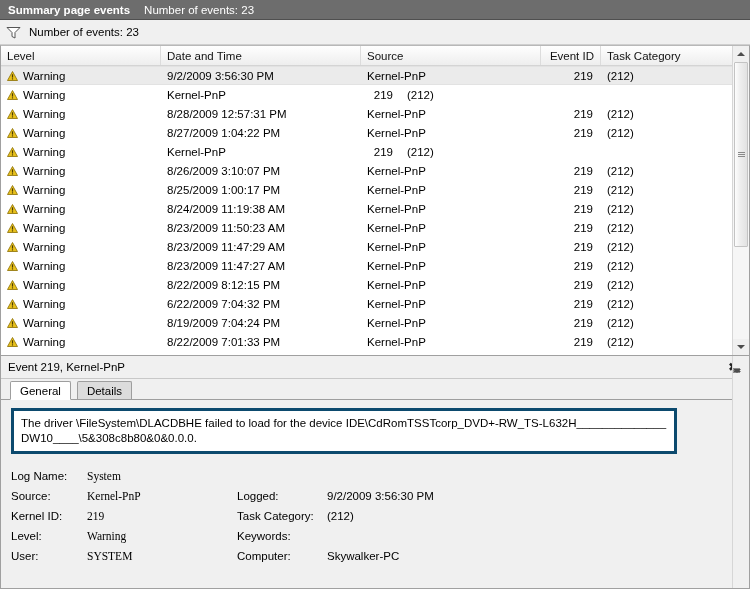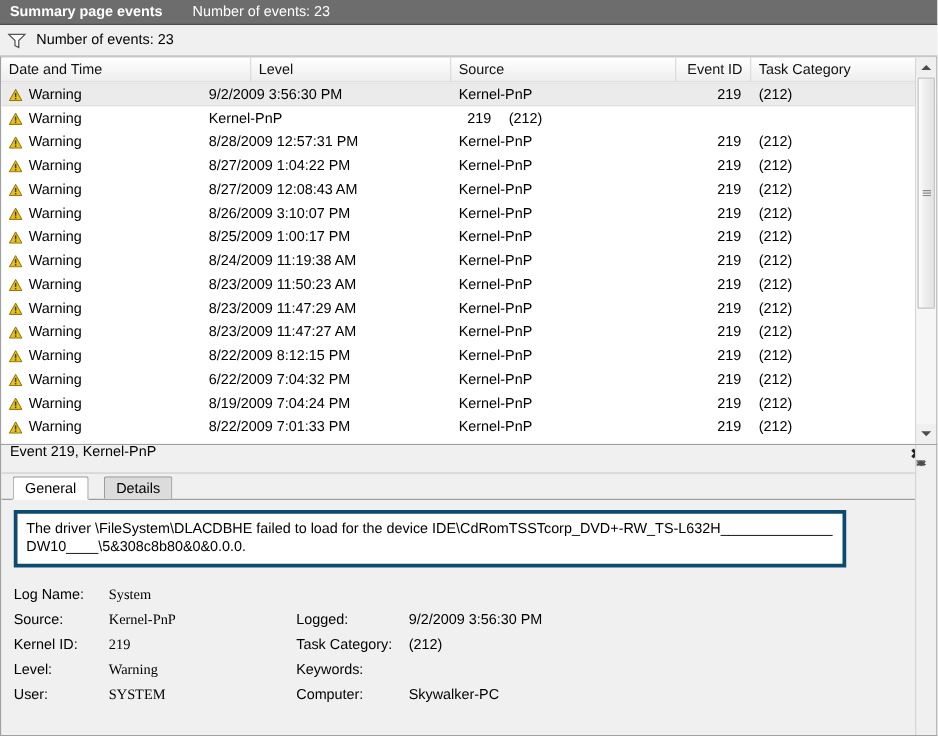--- a/index.html
+++ b/index.html
@@ -7,21 +7,21 @@
     width:750px;height:589px;overflow:hidden;
     font-family:"Liberation Sans","DejaVu Sans",sans-serif;
     font-size:11.5px;color:#000;background:#fff;
     -webkit-font-smoothing:none;
   }
   .app{width:750px;height:589px;display:flex;flex-direction:column;background:#f0f0f0;}
 
   
   .titlebar{
     height:19px;min-height:19px;background:#6d6d6d;color:#fff;
-    display:flex;align-items:center;gap:24px;padding:0 8px;
+    display:flex;align-items:center;gap:14px;padding:0 8px;
     font-size:11.5px;border-bottom:1px solid #4f4f4f;
   }
   .titlebar .t-main{font-weight:bold;}
   .titlebar .t-sub{font-weight:normal;}
 
   
   .filterbar{
     height:24px;min-height:24px;background:#f0f0f0;
     display:flex;align-items:center;padding:0 6px;gap:8px;
     border-bottom:1px solid #cfcfcf;
@@ -87,32 +87,32 @@
   .tri{width:0;height:0;}
   .tri.up{border-left:4px solid transparent;border-right:4px solid transparent;border-bottom:4px solid #4d4d4d;}
   .tri.down{border-left:4px solid transparent;border-right:4px solid transparent;border-top:4px solid #4d4d4d;}
 
   
   .detail{
     flex:1;display:flex;flex-direction:column;background:#f0f0f0;
     border:1px solid #a0a0a0;border-top:none;position:relative;overflow:hidden;
   }
   .detailhead{
-    height:22px;min-height:22px;display:flex;align-items:flex-start;
+    height:22px;min-height:22px;display:flex;align-items:center;
     justify-content:space-between;padding:0 8px 0 7px;
     background:#f0f0f0;border-bottom:1px solid #c8c8c8;
   }
   .detailhead .dh-title{font-size:11.5px;color:#000;}
   .closex{
     font-size:12px;font-weight:bold;color:#222;cursor:pointer;
     line-height:1;padding:1px 3px;
   }
   .tabstrip{
     height:21px;min-height:21px;display:flex;align-items:flex-end;
-    padding-left:9px;gap:12px;background:#f0f0f0;
+    padding-left:9px;gap:6px;background:#f0f0f0;
     border-bottom:1px solid #9e9e9e;box-sizing:border-box;
   }
   .tab{
     height:18px;box-sizing:border-box;padding:0 9px;
     display:flex;align-items:center;font-size:11.5px;color:#000;
     border:1px solid #9e9e9e;border-bottom:none;
     background:#dcdcdc;border-radius:2px 2px 0 0;
   }
   .tab.active{background:#fff;height:19px;border-bottom:1px solid #fff;margin-bottom:-1px;}
 
@@ -156,22 +156,22 @@
       <svg class="funnel" viewBox="0 0 15 13" xmlns="http://www.w3.org/2000/svg">
         <polygon points="1,1.5 14,1.5 9,6.5 9,12 6,10.5 6,6.5" fill="#ffffff" stroke="#555555" stroke-width="1"></polygon>
       </svg>
     </span>
     <span class="f-label">Number of events: 23</span>
   </div>
 
   <div class="listwrap">
 
     <div class="gridhead">
+      <div class="hc c-level">Level</div>
       <div class="hc c-date">Date and Time</div>
-      <div class="hc c-level">Level</div>
       <div class="hc c-source">Source</div>
       <div class="hc c-eid num">Event ID</div>
       <div class="hc c-task">Task Category</div>
     </div>
 
     <div class="rows" id="rows-host">
         <div class="row sel">
           <div class="cell c-level">
             <span>
               <svg class="warnicon" viewBox="0 0 11 10" xmlns="http://www.w3.org/2000/svg">
@@ -238,21 +238,20 @@
           <div class="cell c-level">
             <span>
               <svg class="warnicon" viewBox="0 0 11 10" xmlns="http://www.w3.org/2000/svg">
                 <polygon points="5.5,0.5 10.5,9.5 0.5,9.5" fill="#e8c11c" stroke="#8a6d00" stroke-width="0.8" stroke-linejoin="round"></polygon>
                 <rect x="4.9" y="3.3" width="1.2" height="3.3" fill="#4a3a00"></rect>
                 <rect x="4.9" y="7.3" width="1.2" height="1.2" fill="#4a3a00"></rect>
               </svg>
             </span>
             <span>Warning</span>
           </div>
-          <div class="cell c-date">8/27/2009 12:08:43 AM</div>
           <div class="cell c-source">Kernel-PnP</div>
           <div class="cell c-eid num">219</div>
           <div class="cell c-task">(212)</div>
         </div>
         <div class="row">
           <div class="cell c-level">
             <span>
               <svg class="warnicon" viewBox="0 0 11 10" xmlns="http://www.w3.org/2000/svg">
                 <polygon points="5.5,0.5 10.5,9.5 0.5,9.5" fill="#e8c11c" stroke="#8a6d00" stroke-width="0.8" stroke-linejoin="round"></polygon>
                 <rect x="4.9" y="3.3" width="1.2" height="3.3" fill="#4a3a00"></rect>

